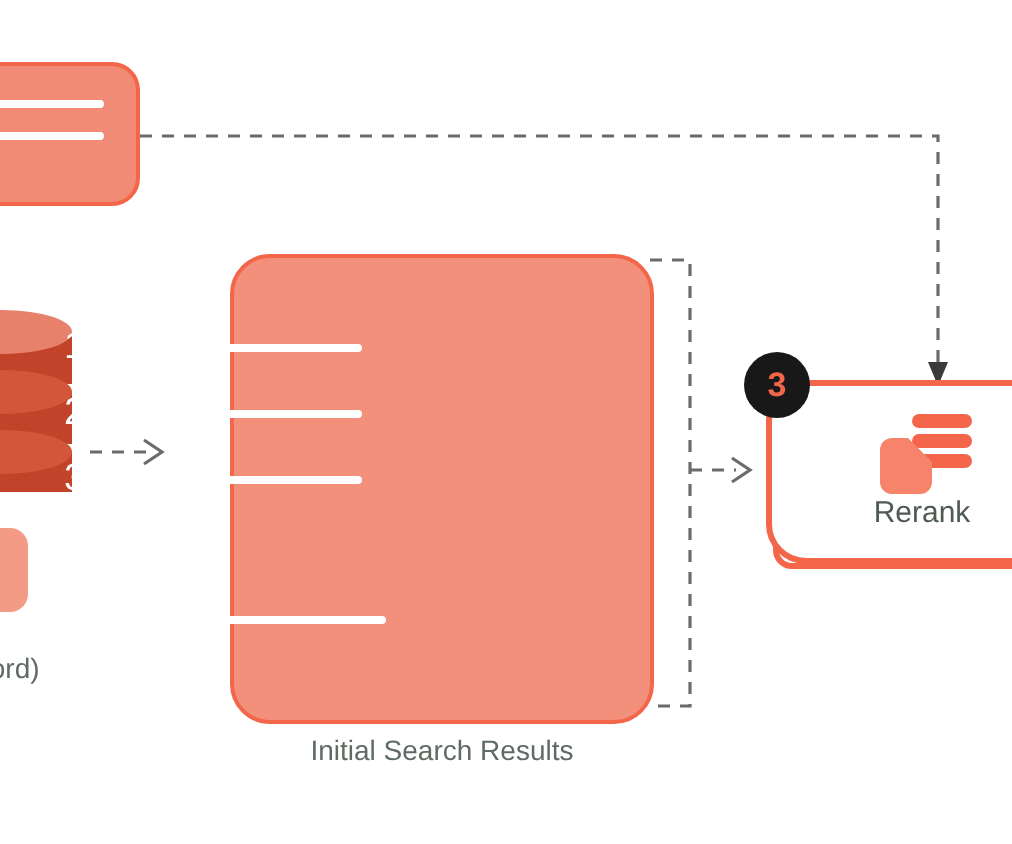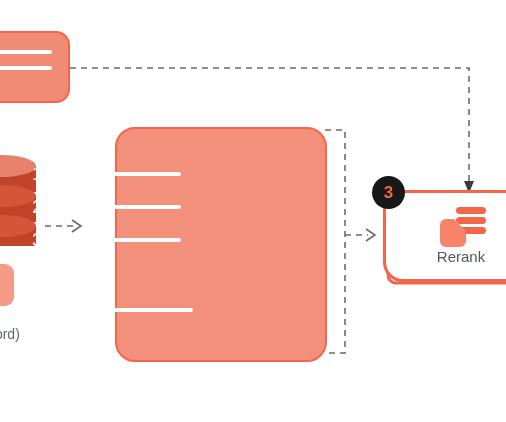--- a/index.html
+++ b/index.html
@@ -162,20 +162,21 @@
   </div>
   <div class="row" id="r2">
     <span class="num">3</span>
     <span class="bar"></span>
   </div>
   <div class="row" id="r3">
     <span class="num">N</span>
     <span class="bar"></span>
   </div>
 
+  <div class="node" id="results-caption">Initial Search Results</div>
 
   <div class="node" id="rerank-box">
     <svg id="rerank-icon" viewBox="0 0 48 42">
       <rect x="18" y="2" width="30" height="7" rx="3.5" fill="#F4664A"></rect>
       <rect x="18" y="12" width="30" height="7" rx="3.5" fill="#F4664A"></rect>
       <rect x="18" y="22" width="30" height="7" rx="3.5" fill="#F4664A"></rect>
       <path d="M2,20 a6,6 0 0 1 6,-6 h8 l12,12 v10 a6,6 0 0 1 -6,6 h-14 a6,6 0 0 1 -6,-6 z" fill="#F7836A"></path>
     </svg>
     <div id="rerank-label">Rerank</div>
   </div>

